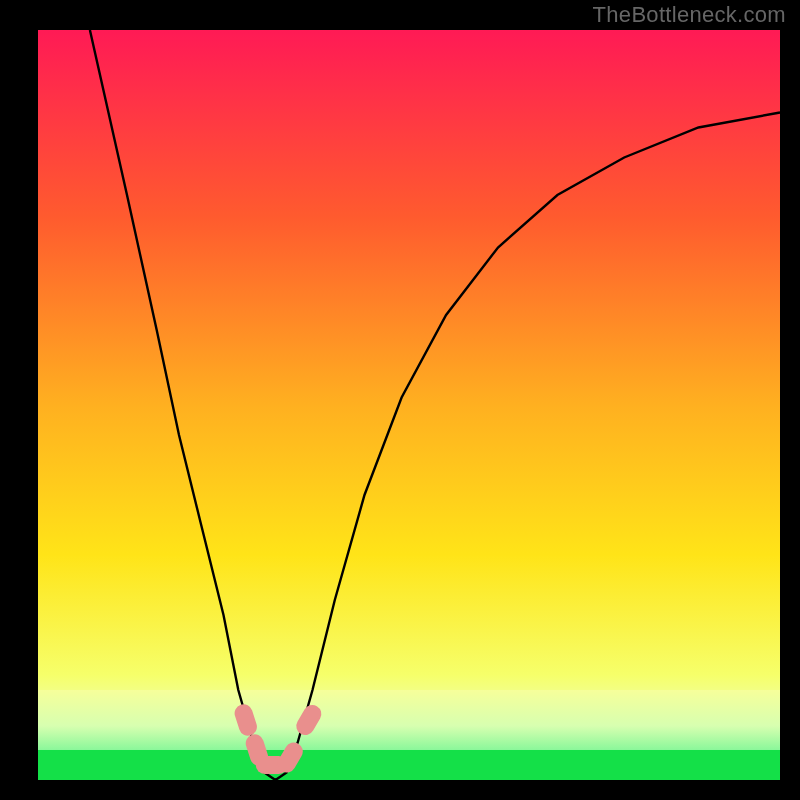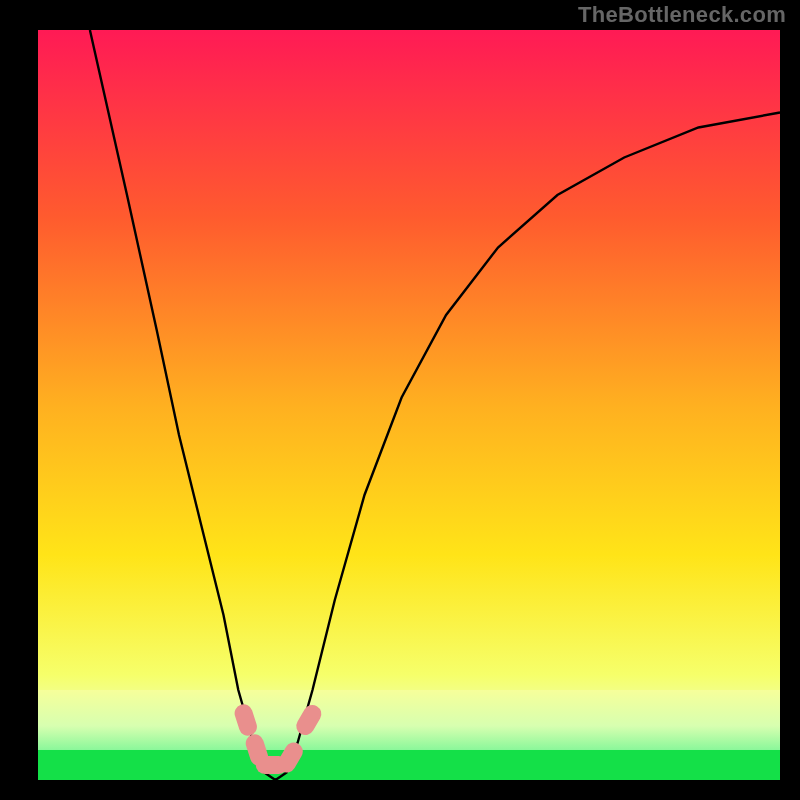--- a/index.html
+++ b/index.html
@@ -1,17 +1,17 @@
 <!DOCTYPE html>
 <html><head>
 <meta charset="utf-8">
 <style>
   html,body{margin:0;padding:0;width:800px;height:800px;background:#000;overflow:hidden;font-family:Arial,Helvetica,sans-serif}
   .stage{position:relative;width:800px;height:800px}
-  .watermark{position:absolute;top:2px;right:14px;color:#666;font-size:22px;font-weight:700;letter-spacing:.3px}
+  .watermark{position:absolute;top:2px;right:14px;color:#666;font-size:22px;font-weight:400;letter-spacing:.3px}
   svg{display:block}
 </style>
 </head>
 <body>
 
 <div class="stage">
   <div class="watermark">TheBottleneck.com</div>
   <svg id="chart-svg" width="800" height="800">
       <defs>
         <linearGradient id="bg" x1="0" y1="0" x2="0" y2="1">

